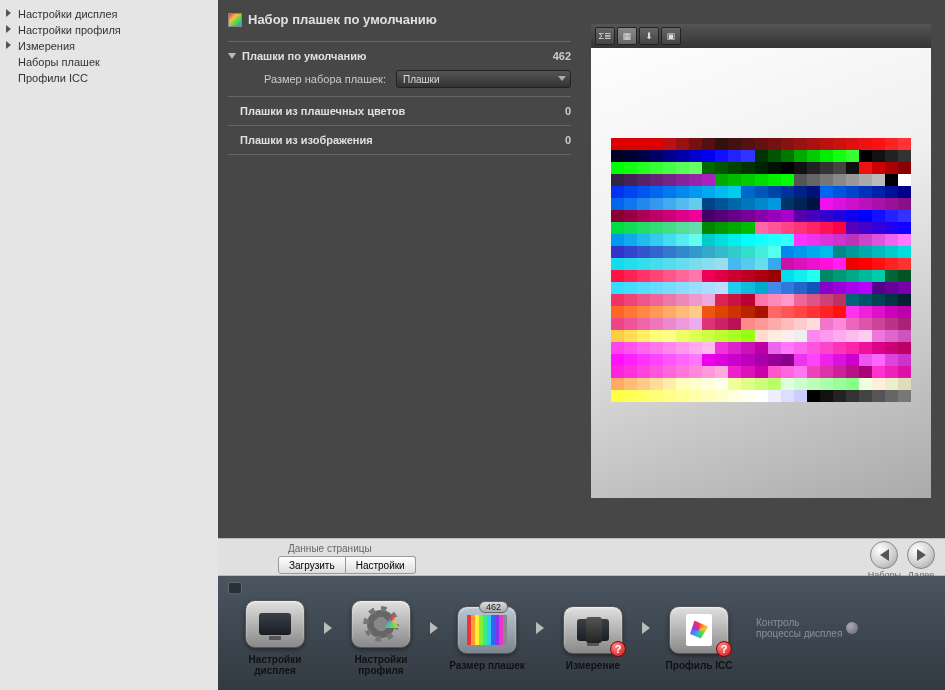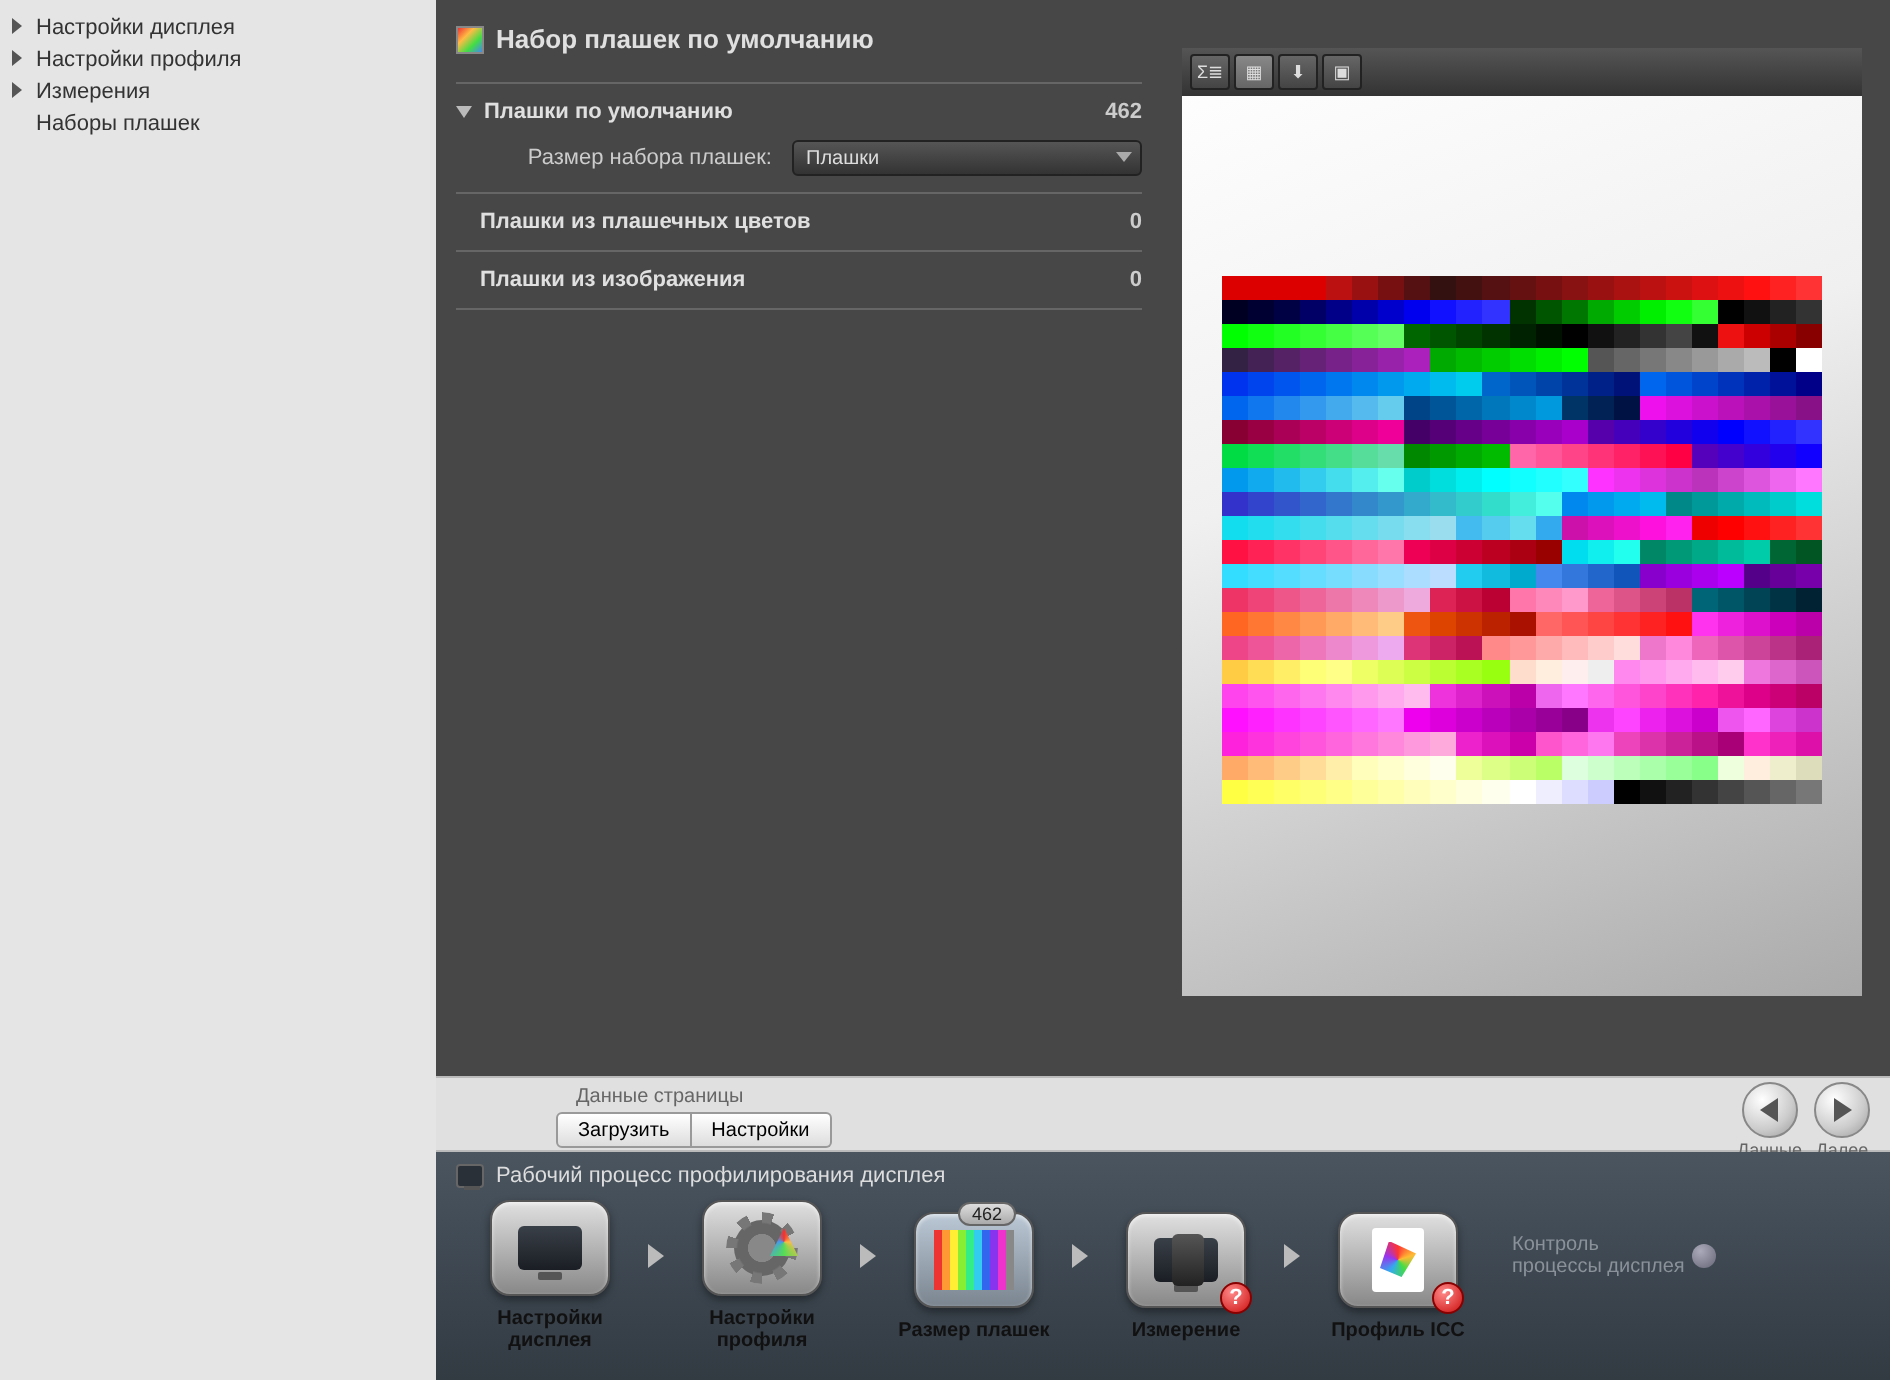--- a/index.html
+++ b/index.html
@@ -69,20 +69,21 @@
 .tri{width:18px;height:18px;background:conic-gradient(from 0deg,#f33,#fb3,#4d4,#3ae,#93e,#f33);clip-path:polygon(25% 0,100% 35%,60% 100%,0 75%);}
 </style>
 </head>
 <body>
 
 <div class="sidebar">
   <div class="sidebar-item"><span class="sidebar-arrow"></span><span>Настройки дисплея</span></div>
   <div class="sidebar-item"><span class="sidebar-arrow"></span><span>Настройки профиля</span></div>
   <div class="sidebar-item"><span class="sidebar-arrow"></span><span>Измерения</span></div>
   <div class="sidebar-item"><span>Наборы плашек</span></div>
+  <div class="sidebar-item"><span>Профили ICC</span></div>
 </div>
 
 <div class="main">
   <div class="content-top">
     <div class="settings-panel">
       <div class="panel-title">
         <span class="title-icon"></span>
         <span>Набор плашек по умолчанию</span>
       </div>
       <div class="section">
@@ -681,35 +682,34 @@
     <div class="file-label">Данные страницы</div>
     <div class="file-btns">
       <div class="file-btn">Загрузить</div>
       <div class="file-btn">Настройки</div>
     </div>
     <div class="nav-btns">
       <div class="nav-btn">
         <div class="nav-circle">
             <div class="nav-arrow-left"></div>
           </div>
-        <span class="nav-label">Данные</span>
+        <span class="nav-label">Наборы</span>
       </div>
       <div class="nav-btn">
         <div class="nav-circle">
             <div class="nav-arrow-right"></div>
           </div>
         <span class="nav-label">Далее</span>
       </div>
     </div>
   </div>
 
   <div class="workflow-bar">
     <div class="workflow-title">
       <span class="wf-icon"></span>
-      <span>Рабочий процесс профилирования дисплея</span>
     </div>
     <div class="workflow-steps">
       <div class="step">
         <div class="step-icon">
             <div class="mon"></div>
           </div>
         <div class="step-label">Настройки дисплея</div>
       </div>
       <div class="step-sep"></div>
       <div class="step">

